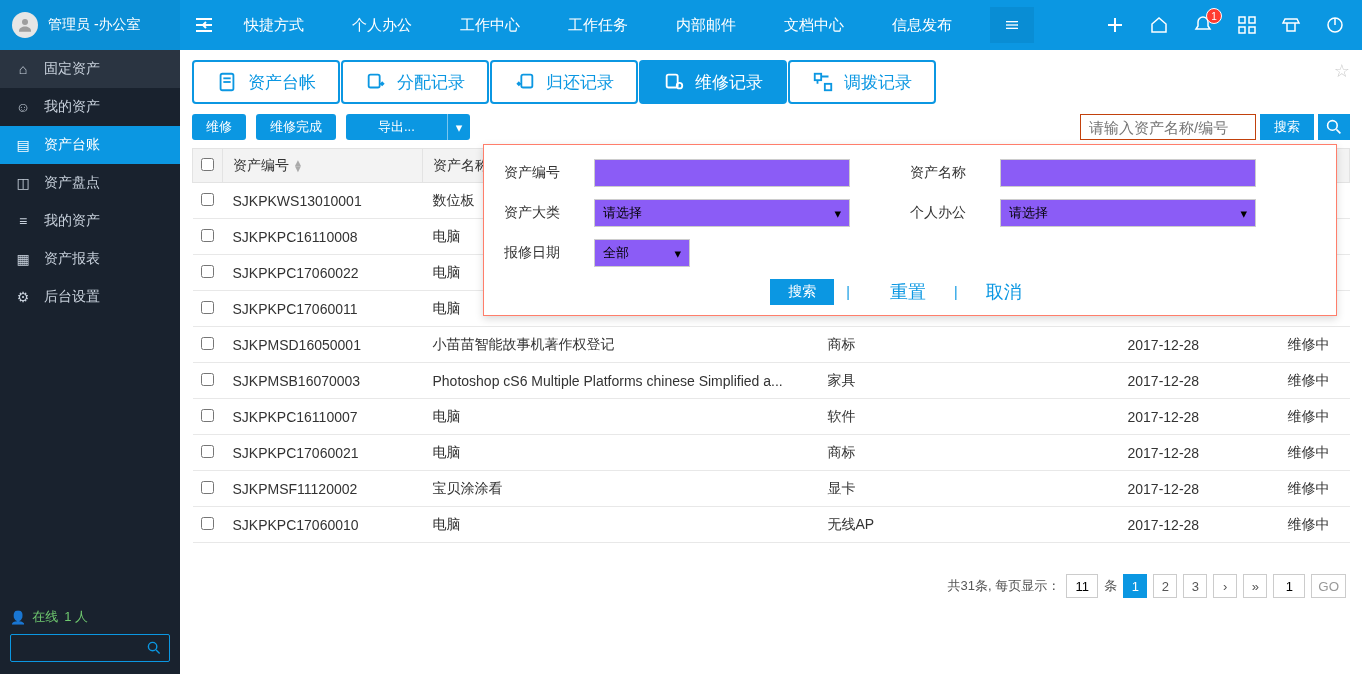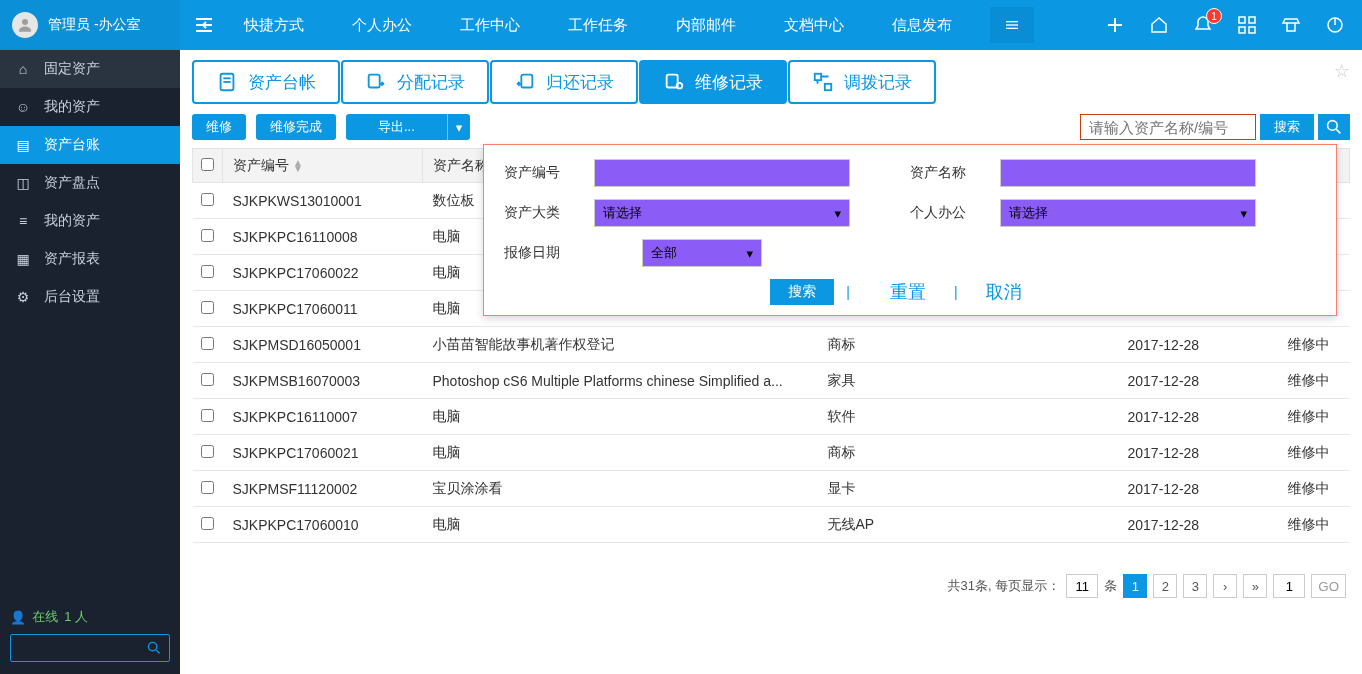--- a/index.html
+++ b/index.html
@@ -58,21 +58,21 @@
 .sort-arrows { color: #aaa; font-size: 10px; margin-left: 4px; display: inline-flex; flex-direction: column; line-height: 6px; vertical-align: middle; }
 
 
 .adv-panel { position: absolute; top: 94px; left: 303px; width: 854px; background: #fff; border: 1px solid #ff7e6b; box-shadow: 0 3px 8px rgba(0,0,0,0.15); padding: 14px 20px 10px; z-index: 50; font-size: 14px; }
 .adv-row { display: flex; align-items: center; margin-bottom: 12px; gap: 20px; }
 .adv-field { display: flex; align-items: center; }
 .adv-label { width: 90px; text-align: left; color: #333; }
 .adv-input, .adv-select { height: 28px; border: 1px solid #ccc; padding: 0 8px; font-size: 13px; background: #8b5cf6; }
 .adv-input { width: 256px; }
 .adv-select { width: 256px; display: flex; align-items: center; justify-content: space-between; cursor: pointer; }
-.adv-select.small { width: 120px; margin-left: 48px; }
+.adv-select.small { width: 96px; }
 .adv-actions { border-top: none; display: flex; justify-content: center; align-items: center; gap: 0; margin-top: 4px; }
 .adv-actions .primary { background: #0b97e2; color: #fff; border: none; height: 26px; padding: 0 18px; cursor: pointer; font-size: 14px; }
 .adv-actions .link { color: #0b97e2; background: none; border: none; cursor: pointer; font-size: 18px; padding: 0 28px; }
 .adv-actions .sep { color: #0b97e2; }
 
 
 .pager { position: absolute; bottom: 76px; right: 16px; display: flex; align-items: center; gap: 6px; font-size: 13px; color: #555; }
 .pager .pg-inp { width: 32px; height: 24px; border: 1px solid #ccc; text-align: center; font-size: 13px; }
 .pg-btn { min-width: 24px; height: 24px; border: 1px solid #ccc; background: #fff; display: flex; align-items: center; justify-content: center; cursor: pointer; font-size: 13px; }
 .pg-btn.active { background: #0b97e2; color: #fff; border-color: #0b97e2; }

